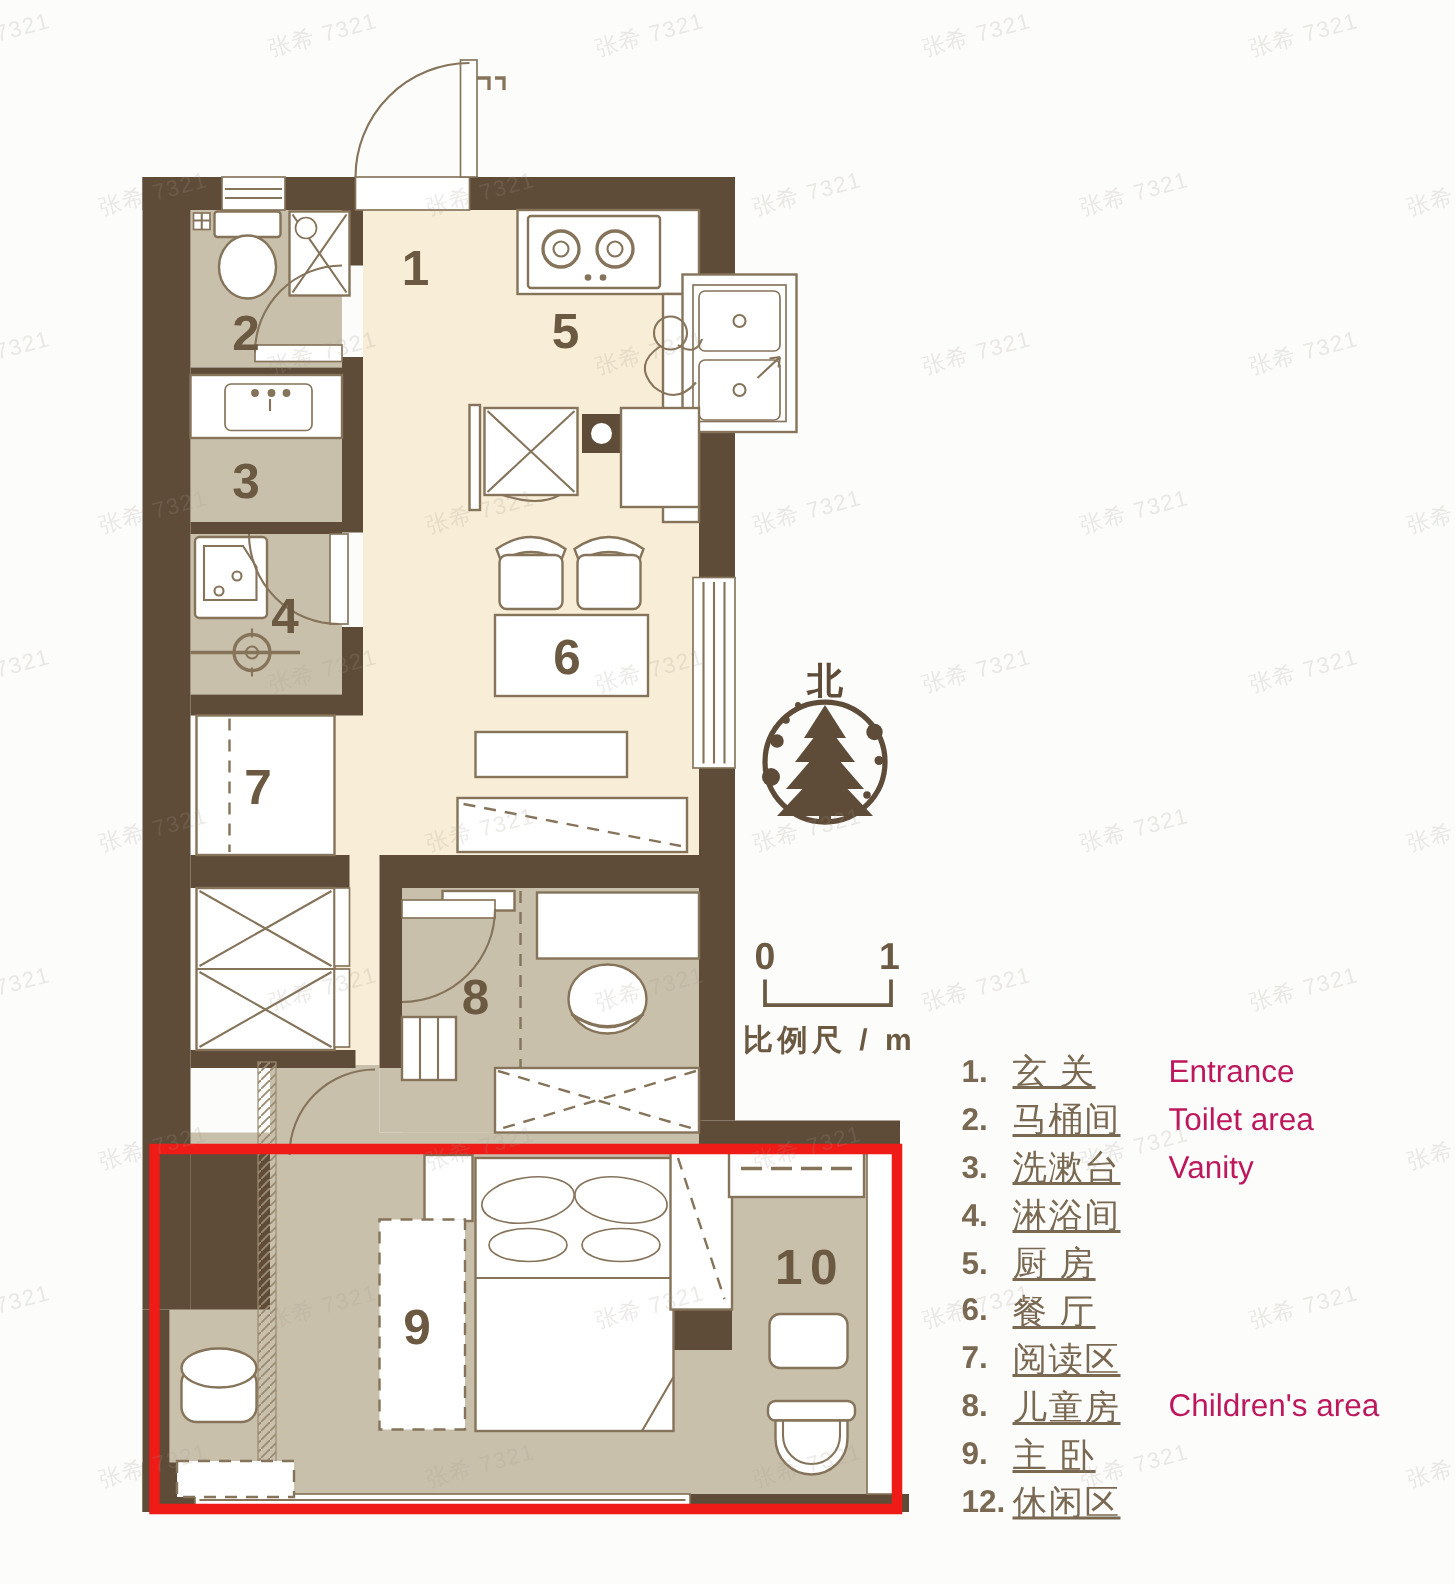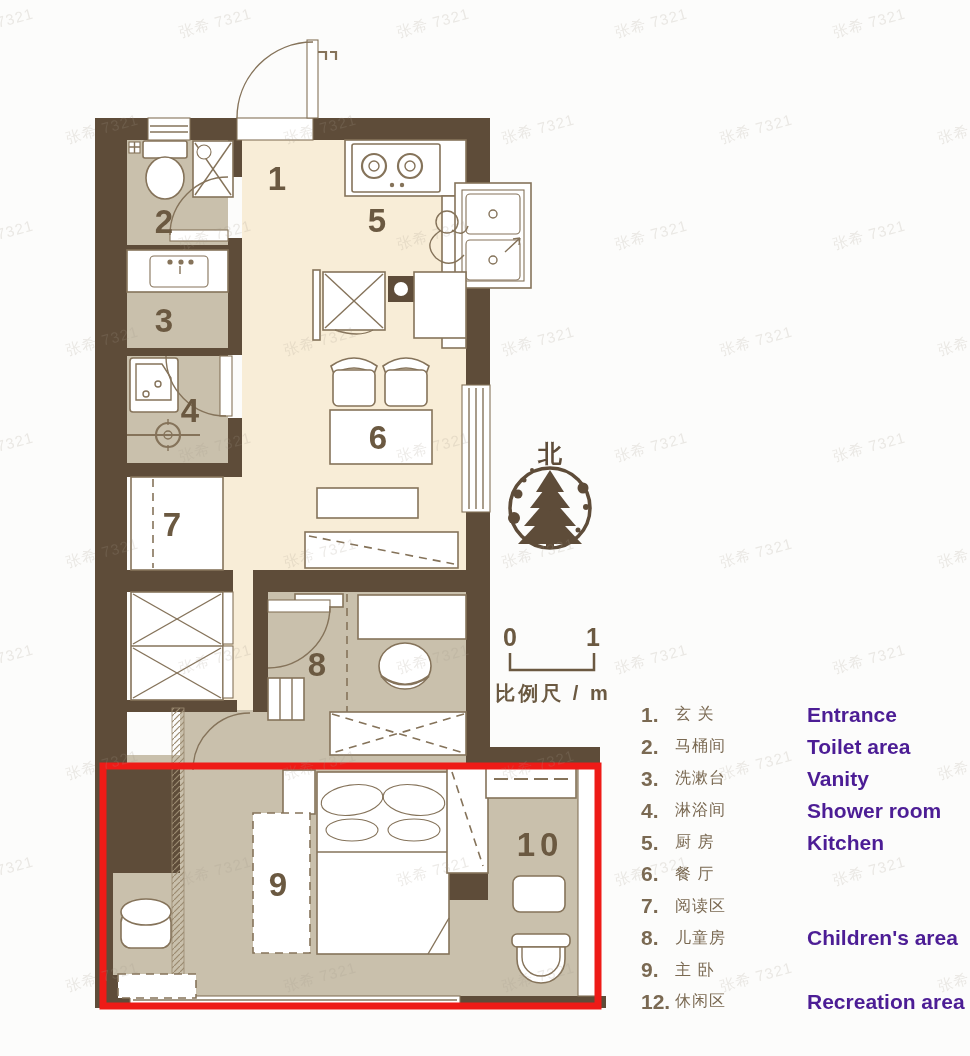--- a/index.html
+++ b/index.html
@@ -30,22 +30,22 @@
     fill:var(--wall);text-anchor:middle;}
   .scale-num{font-family:"Liberation Sans",sans-serif;font-size:25px;font-weight:600;
     fill:var(--num);text-anchor:middle;}
   .scale-cap{font-family:"Liberation Sans",sans-serif;font-size:20px;font-weight:600;
     fill:var(--num);text-anchor:middle;letter-spacing:3px;}
   .tree{fill:var(--wall);}
   
   #legend{position:absolute;left:641px;top:699px;width:326px;z-index:4;}
   .legend-row{display:flex;align-items:center;height:31.9px;color:var(--text);}
   .legend-num{width:34px;font-size:21px;font-weight:600;}
-  .legend-zh{width:104px;font-size:16px;letter-spacing:1px;}
-  .legend-en{flex:1;font-size:21px;font-weight:700;color:#4c1d95;margin-left:28px;}
+  .legend-zh{width:104px;font-size:23px;letter-spacing:1px;text-decoration:underline;}
+  .legend-en{flex:1;font-size:21px;font-weight:400;color:#be185d;}
   
   #credit{position:absolute;right:6px;top:1012px;z-index:6;font-size:30px;font-weight:700;
     color:#ffffff;letter-spacing:2px;
     text-shadow:-1.5px -1.5px 0 #6d5c45,1.5px -1.5px 0 #6d5c45,-1.5px 1.5px 0 #6d5c45,
       1.5px 1.5px 0 #6d5c45,2px 3px 3px rgba(90,75,55,.55);}
 </style>
 </head>
 <body>
 
 <div id="canvas">
@@ -392,26 +392,24 @@
       <span class="legend-en">Toilet area</span>
     </div>
     <div class="legend-row">
       <span class="legend-num">3.</span>
       <span class="legend-zh">洗漱台</span>
       <span class="legend-en">Vanity</span>
     </div>
     <div class="legend-row">
       <span class="legend-num">4.</span>
       <span class="legend-zh">淋浴间</span>
-      <span class="legend-en">Shower room</span>
     </div>
     <div class="legend-row">
       <span class="legend-num">5.</span>
       <span class="legend-zh">厨 房</span>
-      <span class="legend-en">Kitchen</span>
     </div>
     <div class="legend-row">
       <span class="legend-num">6.</span>
       <span class="legend-zh">餐 厅</span>
     </div>
     <div class="legend-row">
       <span class="legend-num">7.</span>
       <span class="legend-zh">阅读区</span>
     </div>
     <div class="legend-row">
@@ -419,18 +417,17 @@
       <span class="legend-zh">儿童房</span>
       <span class="legend-en">Children's area</span>
     </div>
     <div class="legend-row">
       <span class="legend-num">9.</span>
       <span class="legend-zh">主 卧</span>
     </div>
     <div class="legend-row">
       <span class="legend-num">12.</span>
       <span class="legend-zh">休闲区</span>
-      <span class="legend-en">Recreation area</span>
     </div>
   </div>
 
 
 </div>
 
 </body></html>

